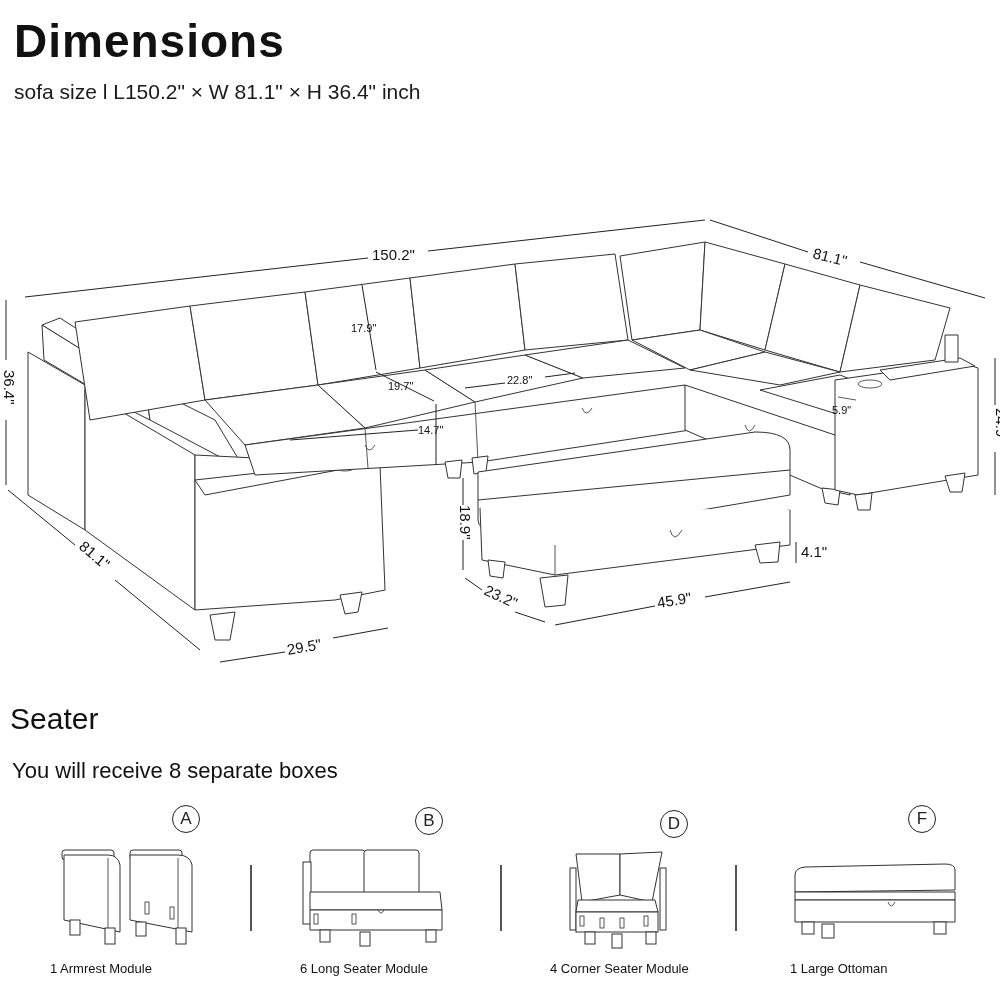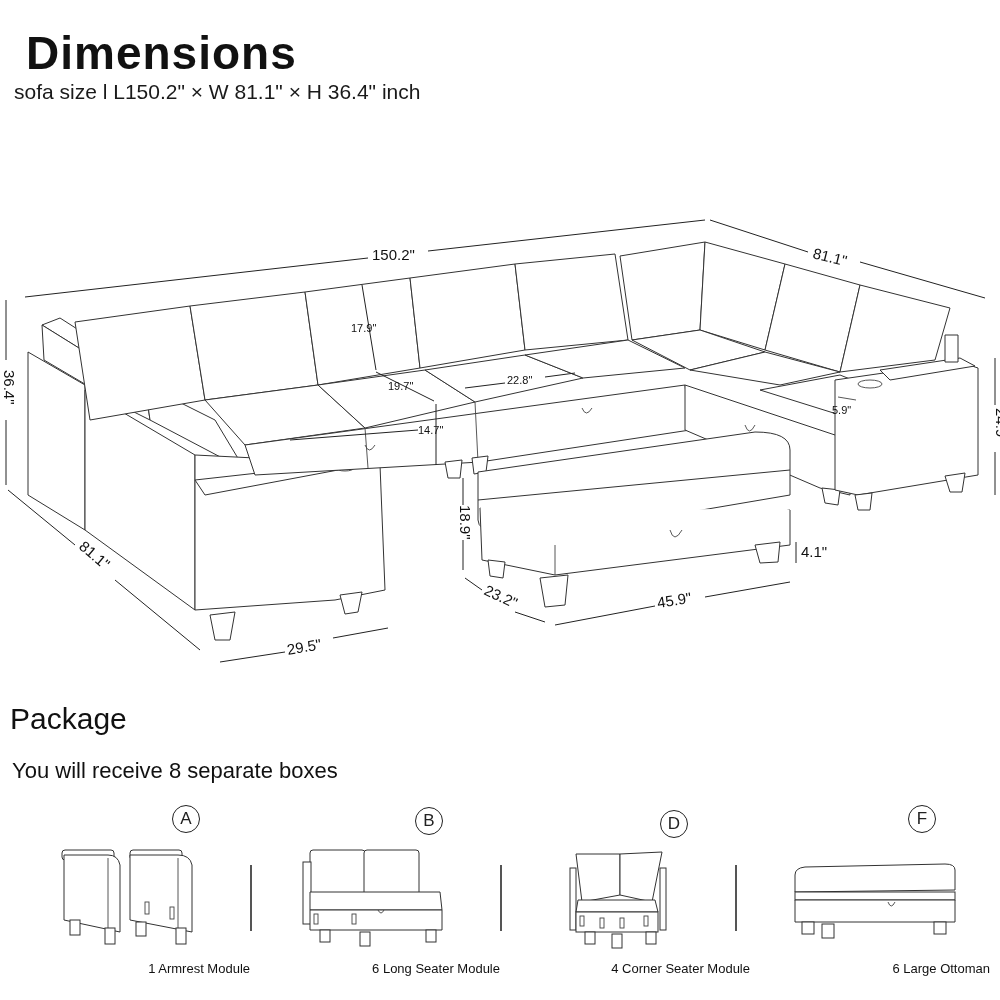--- a/index.html
+++ b/index.html
@@ -1,29 +1,29 @@
 <!DOCTYPE html>
 <html><head>
 <meta charset="utf-8">
 <style>
   html, body { margin:0; padding:0; background:#ffffff; }
   body { width:1000px; height:1000px; position:relative; overflow:hidden; font-family:"Liberation Sans", sans-serif; color:#111; }
-  .title { position:absolute; left:10px; top:10px; font-size:46px; font-weight:bold; letter-spacing:1px; margin:16px; font-family:"Liberation Sans", sans-serif; }
+  .title { position:absolute; left:10px; top:10px; font-size:46px; font-weight:bold; letter-spacing:1px; margin:4px; font-family:"Liberation Sans", sans-serif; }
   .subtitle { position:absolute; left:14px; top:80px; font-size:21px; margin:0; color:#1a1a1a; }
   .pkg-title { position:absolute; left:10px; top:702px; font-size:30px; margin:0; font-weight:normal; color:#111; }
   .pkg-sub { position:absolute; left:12px; top:758px; font-size:22px; margin:0; color:#111; }
   svg.drawing { position:absolute; left:0; top:0; }
   .dim { font-family:"Liberation Sans", sans-serif; font-size:15px; fill:#111; }
   .dim-sm { font-family:"Liberation Sans", sans-serif; font-size:11px; fill:#111; }
   .line { stroke:#333; stroke-width:1; fill:#fff; }
   .thin { stroke:#444; stroke-width:0.9; fill:none; }
   .dline { stroke:#222; stroke-width:1; fill:none; }
   .module { position:absolute; top:800px; width:200px; height:190px; }
   .badge { position:absolute; width:26px; height:26px; border:1.3px solid #222; border-radius:50%; font-size:17px; line-height:26px; text-align:center; color:#222; }
-  .mod-label { position:absolute; bottom:14px; left:0; width:100%; text-align:right; font-size:13px; color:#111; }
+  .mod-label { position:absolute; bottom:14px; left:0; width:100%; text-align:left; font-size:13px; color:#111; }
   .sep { position:absolute; top:865px; width:1.5px; height:66px; background:#555; }
 </style>
 </head>
 <body>
 
 <h1 class="title">Dimensions</h1>
 <p class="subtitle">sofa size l L150.2" × W 81.1" × H 36.4" inch</p>
 
 <svg class="drawing" width="1000" height="680" viewBox="0 0 1000 680">
 
@@ -152,21 +152,21 @@
     <line class="dline" x1="515" y1="612" x2="545" y2="622"></line>
     <text class="dim" x="483" y="594" transform="rotate(25 483 594)">23.2"</text>
     <line class="dline" x1="555" y1="625" x2="655" y2="606"></line>
     <line class="dline" x1="705" y1="597" x2="790" y2="582"></line>
     <text class="dim" x="658" y="608" transform="rotate(-9 658 608)">45.9"</text>
     <line class="dline" x1="796" y1="542" x2="796" y2="563"></line>
     <text class="dim" x="801" y="557">4.1"</text>
   </g>
 </svg>
 
-<h2 class="pkg-title">Package</h2>
+<h2 class="pkg-title">Seater</h2>
 <p class="pkg-sub">You will receive 8 separate boxes</p>
 
 <div class="module" style="left:50px;">
   <div class="badge" style="left:122px;top:5px;">A</div>
   <svg width="200" height="150" style="position:absolute;left:0;top:40px;">
     <rect class="line" x="12" y="10" width="52" height="10" rx="3"></rect>
     <path class="line" d="M14,15 L58,15 Q68,15 70,25 L70,92 L14,80 Z"></path>
     <line class="thin" x1="58" y1="18" x2="58" y2="92"></line>
     <rect class="line" x="20" y="80" width="10" height="15"></rect>
     <rect class="line" x="55" y="88" width="10" height="16"></rect>
@@ -226,14 +226,14 @@
   <div class="badge" style="left:118px;top:5px;">F</div>
   <svg width="200" height="150" style="position:absolute;left:0;top:40px;">
     <path class="line" d="M5,35 Q5,28 15,27 L155,24 Q165,24 165,30 L165,50 L5,52 Z"></path>
     <rect class="line" x="5" y="52" width="160" height="8"></rect>
     <path class="line" d="M5,60 L165,60 L165,82 L5,82 Z"></path>
     <path class="thin" d="M98,62 q3,8 7,0"></path>
     <rect class="line" x="12" y="82" width="12" height="12"></rect>
     <rect class="line" x="32" y="84" width="12" height="14"></rect>
     <rect class="line" x="144" y="82" width="12" height="12"></rect>
   </svg>
-  <div class="mod-label">6 Large Ottoman</div>
+  <div class="mod-label">1 Large Ottoman</div>
 </div>
 
 </body></html>

